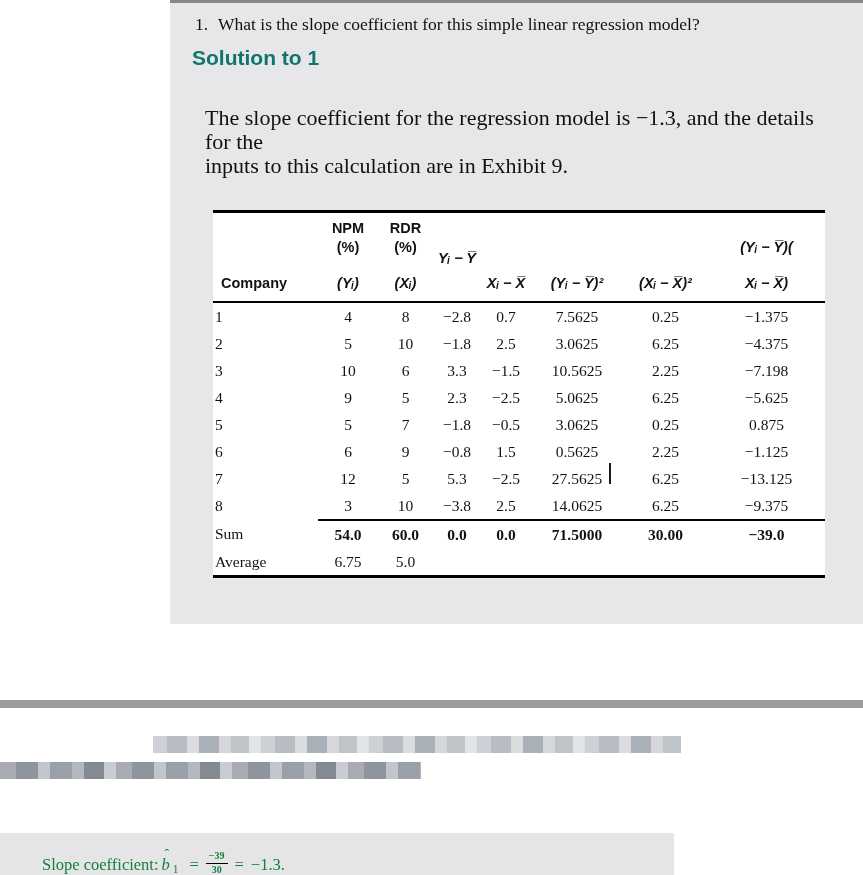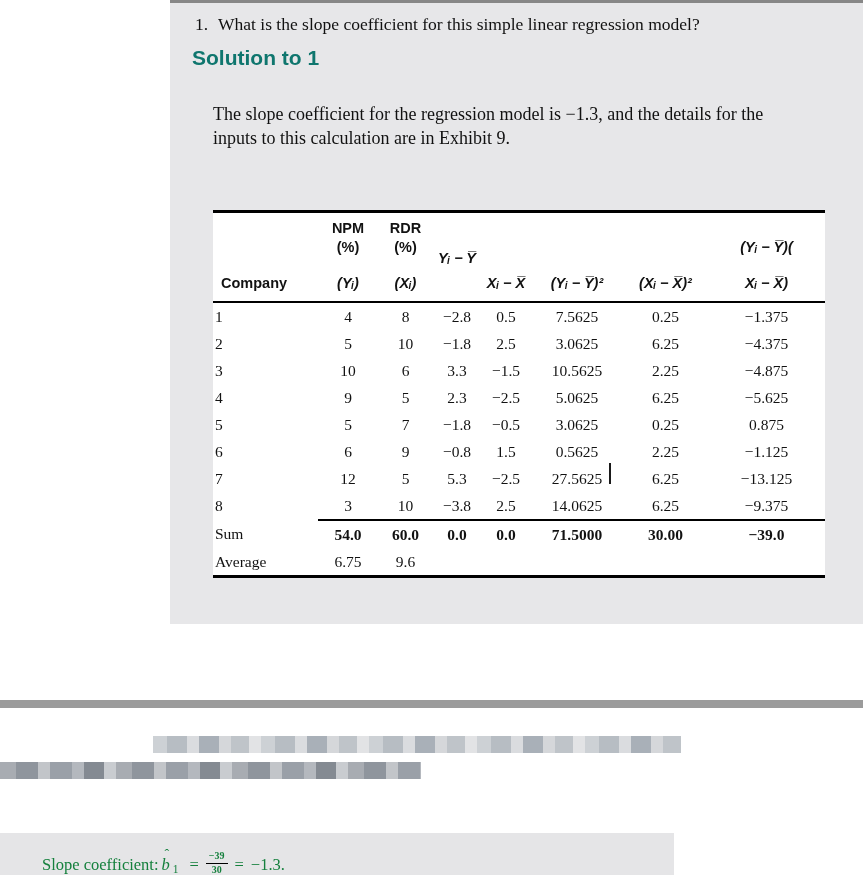--- a/index.html
+++ b/index.html
@@ -11,21 +11,21 @@
   .content-box{
     position:absolute;left:170px;top:0;width:693px;height:624px;
     background:#e7e7e9;border-top:3px solid #878787;box-sizing:border-box;
   }
   .question{position:absolute;left:25px;top:10px;width:640px;font-size:17.5px;line-height:23px;display:flex;}
   .q-num{width:23px;flex:0 0 23px;}
   .solution-heading{
     position:absolute;left:22px;top:43px;margin:0;
     font-family:"Liberation Sans", sans-serif;font-weight:bold;font-size:21px;color:#0f766e;
   }
-  .solution-body{position:absolute;left:43px;top:81px;width:615px;font-size:18px;line-height:24px;}
+  .solution-body{position:absolute;left:35px;top:81px;width:615px;font-size:22px;line-height:24px;}
   .solution-body span{display:block;}
   
   .exhibit-banner{
     position:absolute;left:28px;top:150px;width:620px;height:31px;background:#0b0b0b;
     color:#ffffff;font-family:"Liberation Sans", sans-serif;font-weight:bold;font-size:16.5px;
     display:flex;align-items:center;justify-content:center;letter-spacing:0.1px;
   }
   
   .table-panel{position:absolute;left:43px;top:207px;width:612px;background:#ffffff;}
   table{border-collapse:collapse;width:612px;background:#fff;
@@ -133,21 +133,21 @@
           <div class="math">(Yᵢ − Y̅)(</div>
           <div class="math">Xᵢ − X̅)</div>
         </th>
       </tr>
 
       <tr>
         <td class="rowlabel">1</td>
         <td>4</td>
         <td>8</td>
         <td>−2.8</td>
-        <td>0.5</td>
+        <td>0.7</td>
         <td>7.5625</td>
         <td>0.25</td>
         <td>−1.375</td>
       </tr>
       <tr>
         <td class="rowlabel">2</td>
         <td>5</td>
         <td>10</td>
         <td>−1.8</td>
         <td>2.5</td>
@@ -156,21 +156,21 @@
         <td>−4.375</td>
       </tr>
       <tr>
         <td class="rowlabel">3</td>
         <td>10</td>
         <td>6</td>
         <td>3.3</td>
         <td>−1.5</td>
         <td>10.5625</td>
         <td>2.25</td>
-        <td>−4.875</td>
+        <td>−7.198</td>
       </tr>
       <tr>
         <td class="rowlabel">4</td>
         <td>9</td>
         <td>5</td>
         <td>2.3</td>
         <td>−2.5</td>
         <td>5.0625</td>
         <td>6.25</td>
         <td>−5.625</td>
@@ -222,21 +222,21 @@
         <td class="num">60.0</td>
         <td class="num">0.0</td>
         <td class="num">0.0</td>
         <td class="num">71.5000</td>
         <td class="num">30.00</td>
         <td class="num">−39.0</td>
       </tr>
       <tr>
         <td class="rowlabel">Average</td>
         <td>6.75</td>
-        <td>9.6</td>
+        <td>5.0</td>
         <td></td>
         <td></td>
         <td></td>
         <td></td>
         <td></td>
       </tr>
     </tbody>
       </table>
   </div>
 </div>

